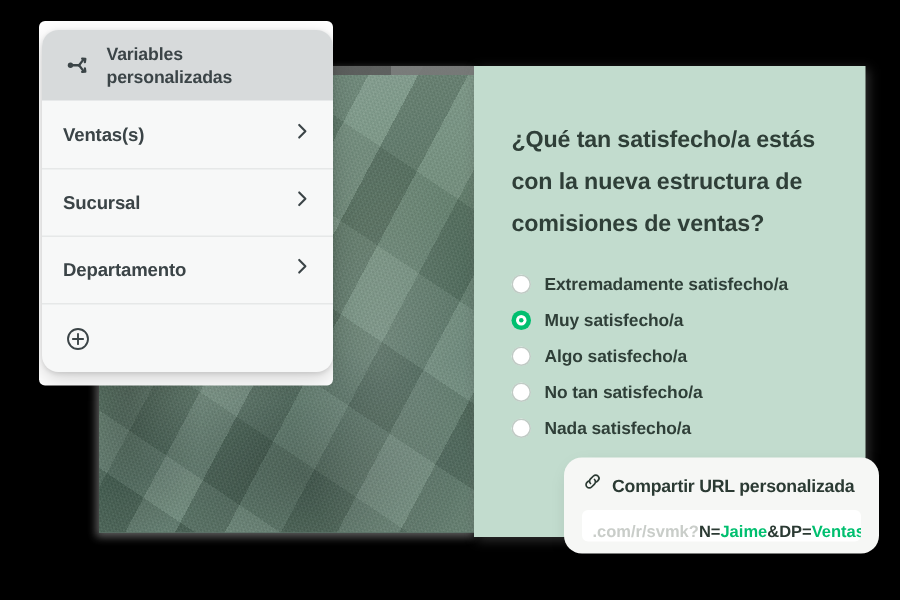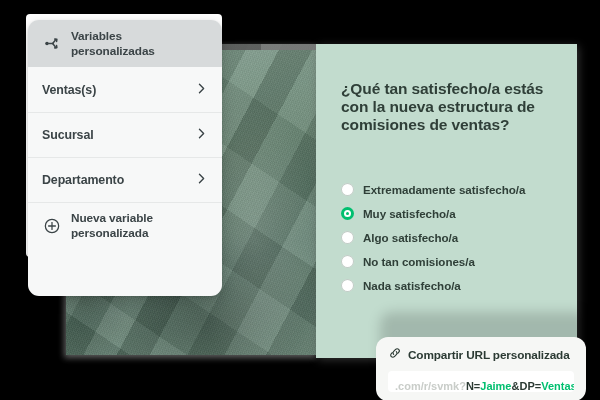--- a/index.html
+++ b/index.html
@@ -91,21 +91,21 @@
     height: 314px;
     background: rgba(90,90,90,.55);
     filter: blur(4px);
   }
   .survey-question {
     position: absolute;
     left: 341px;
     top: 80px;
     width: 225px;
     font-size: 15.5px;
-    line-height: 18px;
+    line-height: 28px;
     font-weight: bold;
     color: #2f3f38;
     letter-spacing: -.1px;
   }
   .options {
     position: absolute;
     left: 341px;
     top: 183px;
     width: 230px;
   }
@@ -167,21 +167,21 @@
     width: 196px;
     height: 243px;
     background: #ffffff;
     border-radius: 4px;
   }
   .menu-card {
     position: absolute;
     left: 28px;
     top: 20px;
     width: 194px;
-    height: 276px;
+    height: 228px;
     background: #f7f8f8;
     border-radius: 11px;
     box-shadow: 0 5px 14px rgba(0,0,0,.17), 0 1px 3px rgba(0,0,0,.10);
     overflow: hidden;
   }
   .menu-row {
     display: flex;
     align-items: center;
     box-sizing: border-box;
     padding: 0 14px;
@@ -241,21 +241,20 @@
   .share-card {
     position: absolute;
     left: 376px;
     top: 305px;
     width: 210px;
     height: 64px;
     background: #f6f7f5;
     border-radius: 12px;
     box-sizing: border-box;
     padding: 9px 12px 0 12px;
-    margin-top: 32px;
   }
   .share-title-wrap {
     display: flex;
     align-items: center;
     gap: 6px;
   }
   .share-title {
     font-size: 11.8px;
     font-weight: bold;
     color: #2b3a33;
@@ -305,21 +304,21 @@
     <div class="option-row">
       <span class="radio selected"></span>
       <span class="option-label">Muy satisfecho/a</span>
     </div>
     <div class="option-row">
       <span class="radio"></span>
       <span class="option-label">Algo satisfecho/a</span>
     </div>
     <div class="option-row">
       <span class="radio"></span>
-      <span class="option-label">No tan comisiones/a</span>
+      <span class="option-label">No tan satisfecho/a</span>
     </div>
     <div class="option-row">
       <span class="radio"></span>
       <span class="option-label">Nada satisfecho/a</span>
     </div>
   </div>
 
   <div class="menu-backdrop"></div>
   <div class="menu-card">
 
@@ -365,21 +364,20 @@
     </div>
 
     <div class="menu-row footer">
       <span class="row-icon">
         <svg width="18" height="18" viewBox="0 0 20 20" fill="none" stroke="#3b4447" stroke-width="1.4" stroke-linecap="round">
           <circle cx="10" cy="10" r="7.4"></circle>
           <path d="M10 6.2 L10 13.8"></path>
           <path d="M6.2 10 L13.8 10"></path>
         </svg>
       </span>
-      <span class="row-title-2">Nueva variable personalizada</span>
     </div>
 
   </div>
 
   <div class="share-shadow"></div>
   <div class="share-card">
     <div class="share-title-wrap">
       <span>
         <svg width="14" height="14" viewBox="0 0 18 18" fill="none" stroke="#2b3a33" stroke-width="1.45" stroke-linecap="round">
           <path d="M7.3 10.7 C6.2 9.6 6.2 7.9 7.3 6.8 L9.8 4.3 C10.9 3.2 12.6 3.2 13.7 4.3 C14.8 5.4 14.8 7.1 13.7 8.2 L12.5 9.4"></path>

